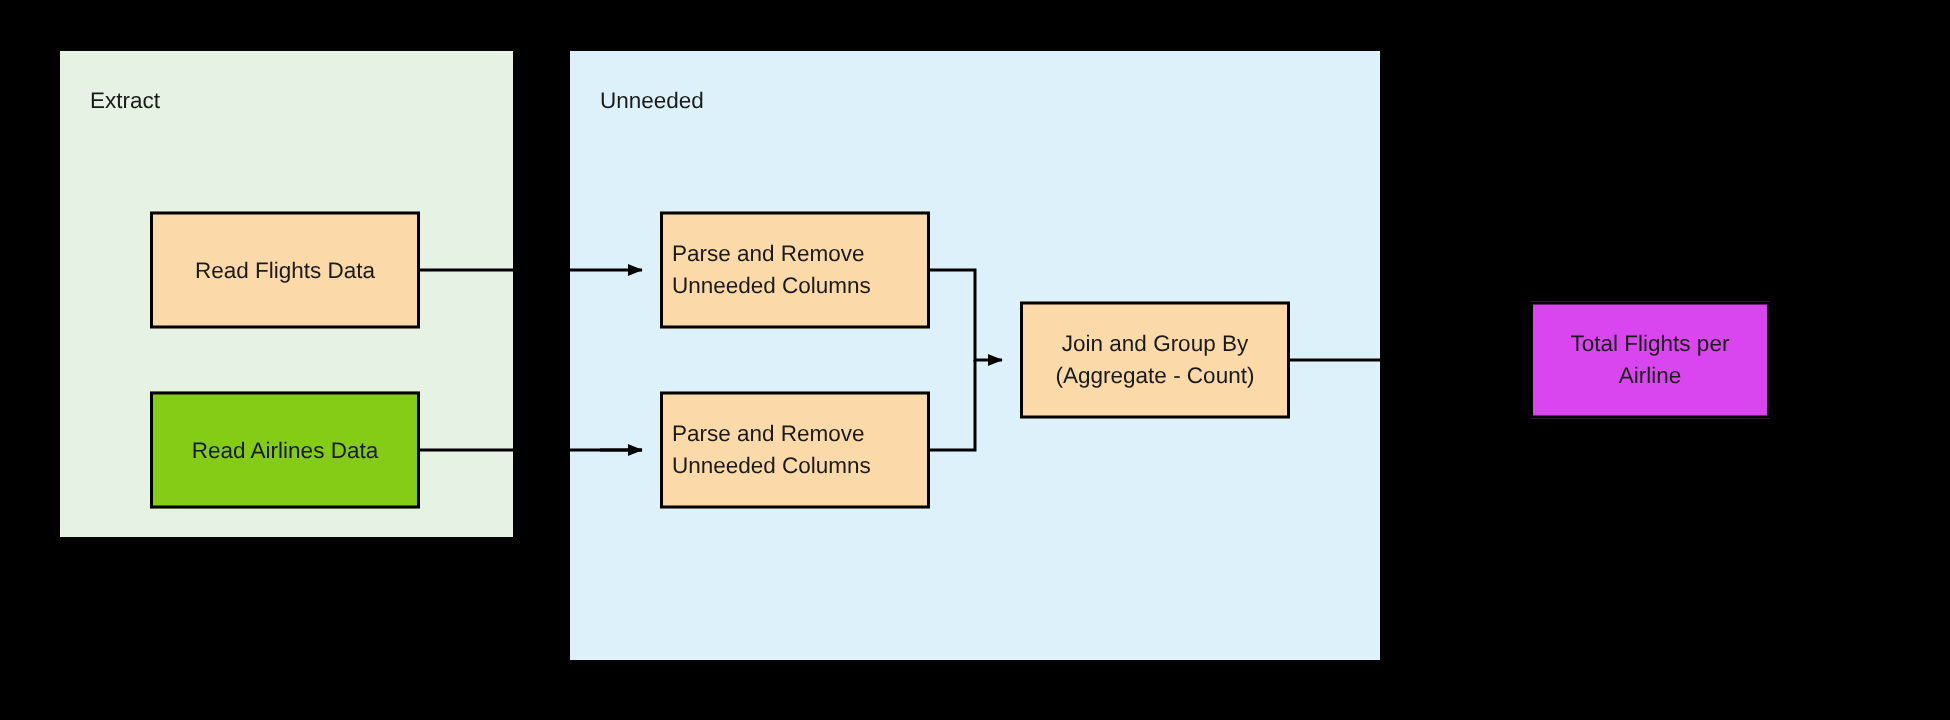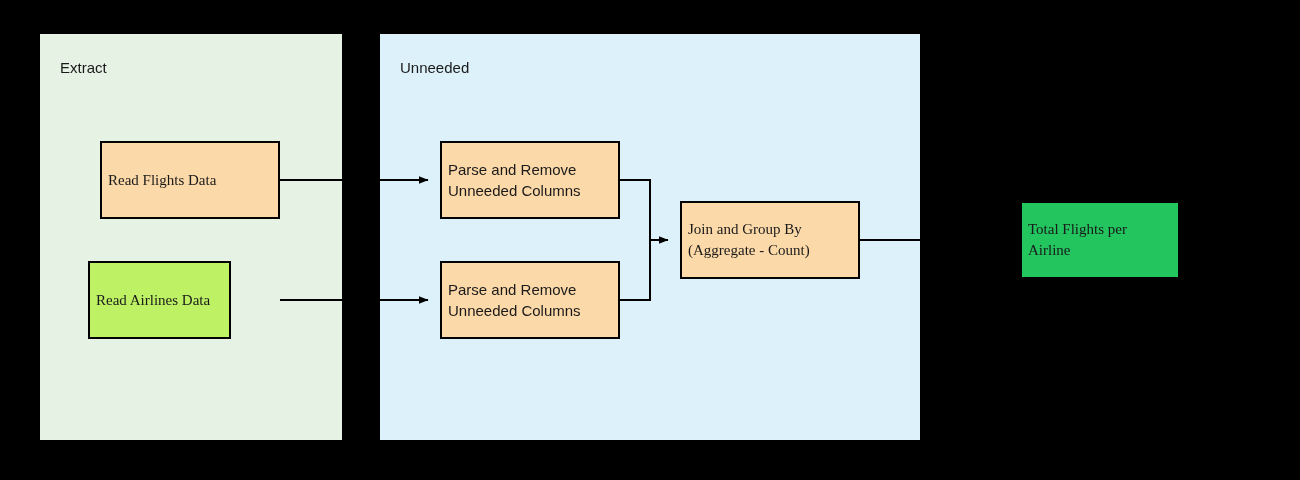--- a/index.html
+++ b/index.html
@@ -41,36 +41,36 @@
     color: #1a1a1a;
     font-family: "Liberation Sans", sans-serif;
   }
   .node .label {
     display: block;
     width: 100%;
     padding: 0 6px;
     box-sizing: border-box;
   }
   .node.align-left .label { text-align: left; }
-  .node.align-center .label { text-align: left; font-family: Liberation Serif, serif; }
+  .node.align-center .label { text-align: center; }
   .edges {
     position: absolute;
     left: 0;
     top: 0;
     width: 1300px;
     height: 480px;
     pointer-events: none;
   }
 </style>
 </head>
 <body>
 
 <div id="canvas">
 
-  <div class="panel" id="panel-extract" style="left: 40px; top: 34px; width: 302px; height: 406px; background: rgb(230, 243, 228);">
+  <div class="panel" id="panel-extract" style="left: 40px; top: 34px; width: 302px; height: 324px; background: rgb(230, 243, 228);">
     <span class="panel-title">Extract</span>
   </div>
 
   <div class="panel" id="panel-transform" style="left: 380px; top: 34px; width: 540px; height: 406px; background: rgb(221, 241, 251);">
     <span class="panel-title">Unneeded</span>
   </div>
 
 
   <svg class="edges" id="edge-layer" viewBox="0 0 1300 480" width="1300" height="480">
     <defs>
@@ -88,33 +88,33 @@
 
     <path d="M620,300 L650,300 L650,240" stroke="#000000" stroke-width="2" fill="none"></path>
 
     <path d="M860,240 L1008,240" stroke="#000000" stroke-width="2" fill="none" marker-end="url(#arrowhead)"></path>
   </svg>
 
   <div class="node align-center" id="node-read-flights-data" style="left: 100px; top: 141px; width: 180px; height: 78px; background: rgb(252, 217, 168); border-color: rgb(0, 0, 0);">
     <span class="label">Read Flights Data</span>
   </div>
 
-  <div class="node align-center" id="node-read-airlines-data" style="left: 88px; top: 261px; width: 143px; height: 78px; background: #bef264; border-color: rgb(0, 0, 0);">
+  <div class="node align-center" id="node-read-airlines-data" style="left: 100px; top: 261px; width: 180px; height: 78px; background: #84cc16; border-color: rgb(0, 0, 0);">
     <span class="label">Read Airlines Data</span>
   </div>
 
   <div class="node align-left" id="node-parse-remove-columns-flights" style="left: 440px; top: 141px; width: 180px; height: 78px; background: rgb(252, 217, 168); border-color: rgb(0, 0, 0);">
     <span class="label">Parse and Remove<br>Unneeded Columns</span>
   </div>
 
   <div class="node align-left" id="node-parse-remove-columns-airlines" style="left: 440px; top: 261px; width: 180px; height: 78px; background: rgb(252, 217, 168); border-color: rgb(0, 0, 0);">
     <span class="label">Parse and Remove<br>Unneeded Columns</span>
   </div>
 
   <div class="node align-center" id="node-join-group-by" style="left: 680px; top: 201px; width: 180px; height: 78px; background: rgb(252, 217, 168); border-color: rgb(0, 0, 0);">
     <span class="label">Join and Group By<br>(Aggregate - Count)</span>
   </div>
 
-  <div class="node align-center" id="node-total-flights-per-airline" style="left: 1020px; top: 201px; width: 160px; height: 78px; background: #22c55e; border-color: rgb(0, 0, 0);">
+  <div class="node align-center" id="node-total-flights-per-airline" style="left: 1020px; top: 201px; width: 160px; height: 78px; background: #d946ef; border-color: rgb(0, 0, 0);">
     <span class="label">Total Flights per<br>Airline</span>
   </div>
 
 </div>
 
 </body></html>

